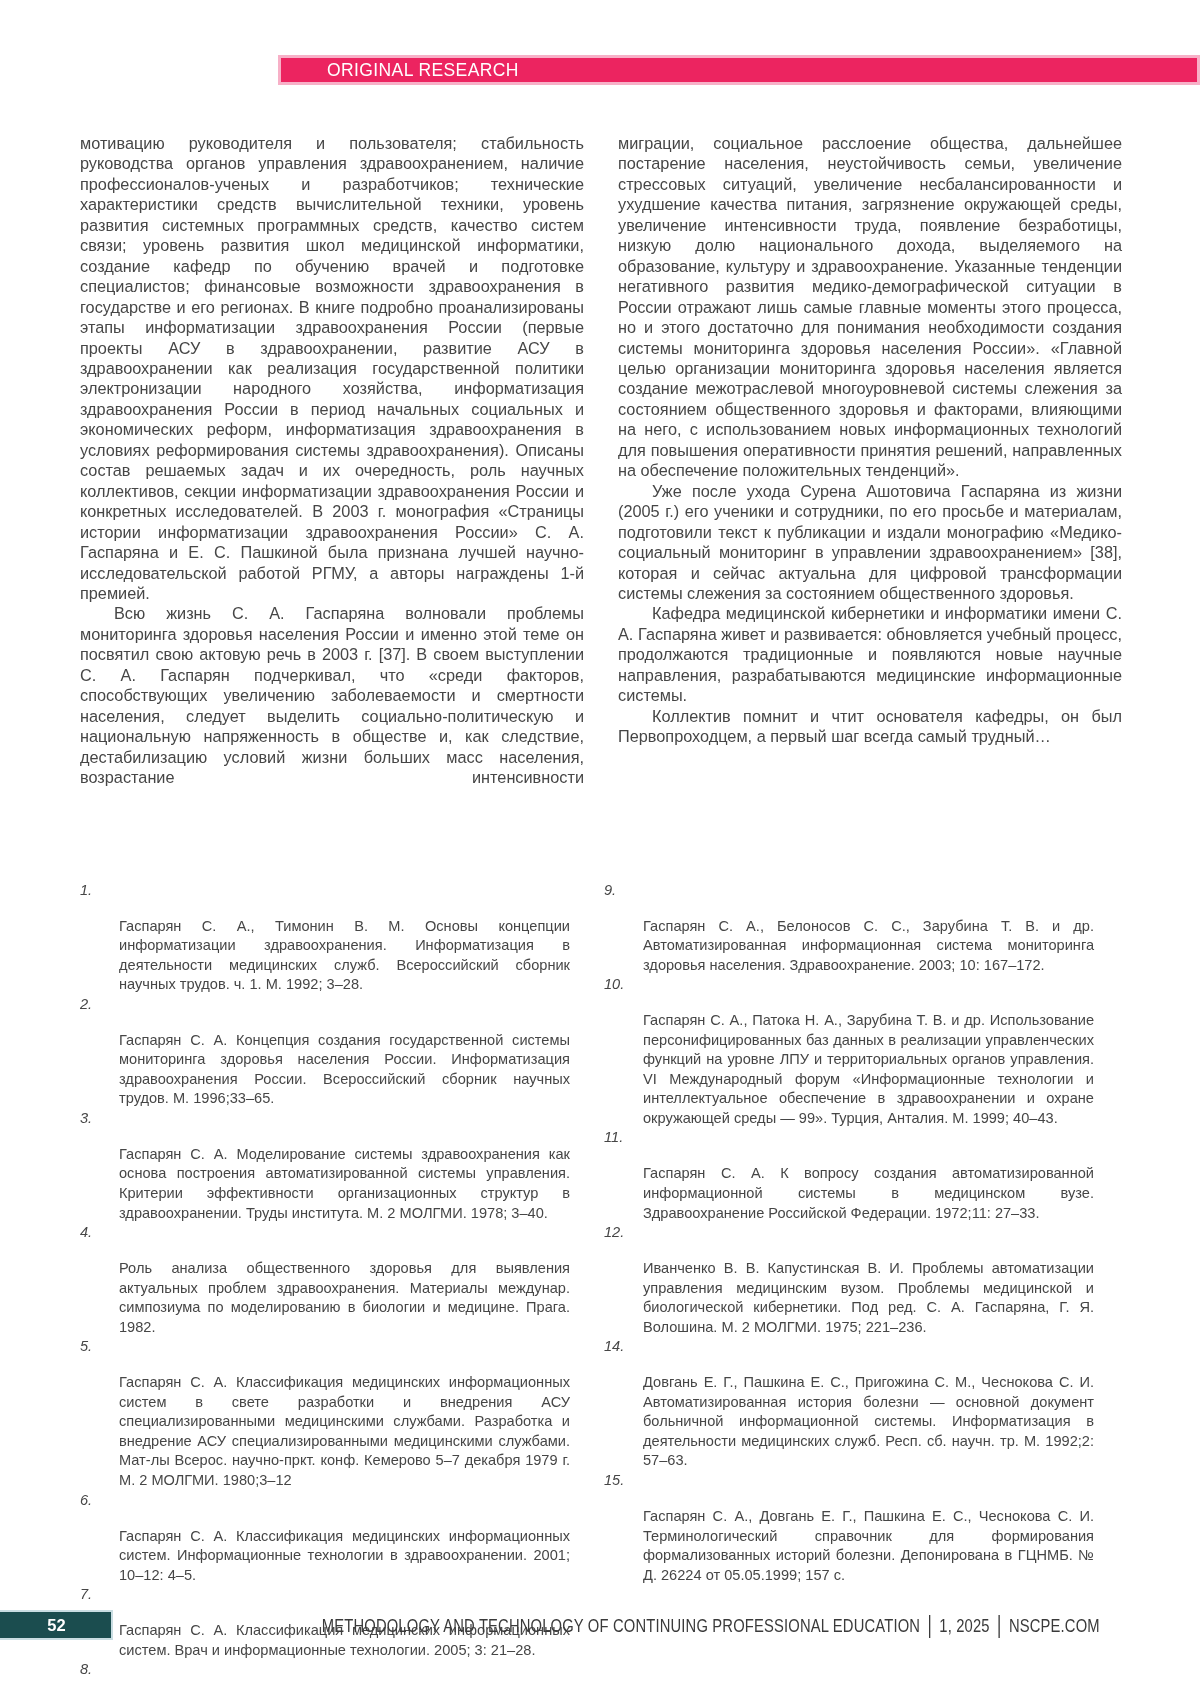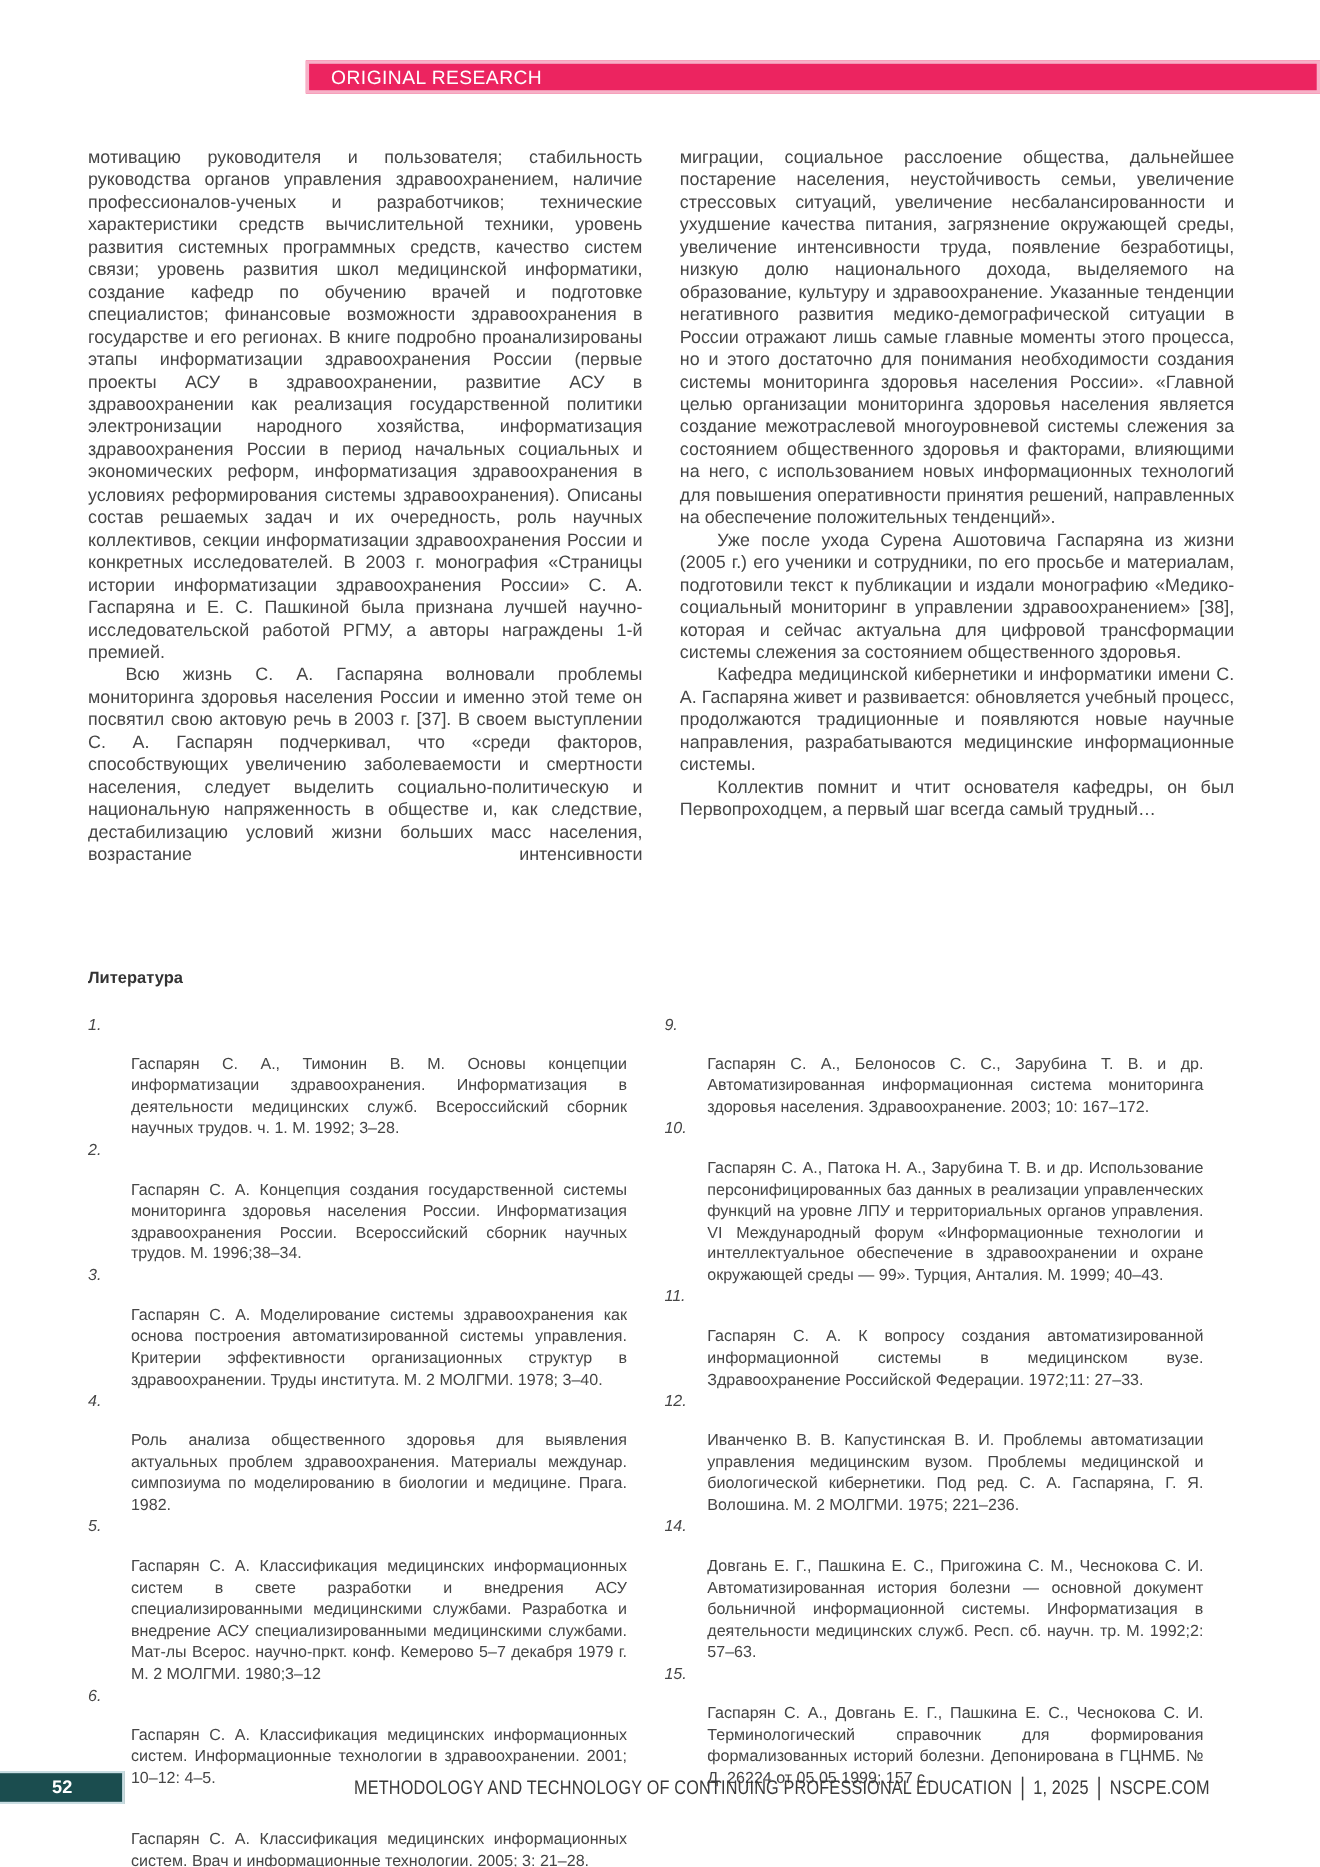--- a/index.html
+++ b/index.html
@@ -22,21 +22,21 @@
     height: 30px;
     background: #ec2460;
     border: 3px solid #f7b0c7;
     display: flex;
     align-items: center;
   }
   .banner-label {
     color: #ffffff;
     font-size: 17.5px;
     letter-spacing: 0.4px;
-    padding-left: 20px;
+    padding-left: 46px;
     white-space: nowrap;
   }
 
   
   .content {
     display: flex;
     gap: 34px;
     margin: 48px 78px 0 80px;
   }
   .col { flex: 1; min-width: 0; }
@@ -140,31 +140,30 @@
     </div>
     <div class="col">
       <p>миграции, социальное расслоение общества, дальнейшее постарение населения, неустойчивость семьи, увеличение стрессовых ситуаций, увеличение несбалансированности и ухудшение качества питания, загрязнение окружающей среды, увеличение интенсивности труда, появление безработицы, низкую долю национального дохода, выделяемого на образование, культуру и здравоохранение. Указанные тенденции негативного развития медико-демографической ситуации в России отражают лишь самые главные моменты этого процесса, но и этого достаточно для понимания необходимости создания системы мониторинга здоровья населения России». «Главной целью организации мониторинга здоровья населения является создание межотраслевой многоуровневой системы слежения за состоянием общественного здоровья и факторами, влияющими на него, с использованием новых информационных технологий для повышения оперативности принятия решений, направленных на обеспечение положительных тенденций».</p>
       <p class="indent">Уже после ухода Сурена Ашотовича Гаспаряна из жизни (2005 г.) его ученики и сотрудники, по его просьбе и материалам, подготовили текст к публикации и издали монографию «Медико-социальный мониторинг в управлении здравоохранением» [38], которая и сейчас актуальна для цифровой трансформации системы слежения за состоянием общественного здоровья.</p>
       <p class="indent">Кафедра медицинской кибернетики и информатики имени С. А. Гаспаряна живет и развивается: обновляется учебный процесс, продолжаются традиционные и появляются новые научные направления, разрабатываются медицинские информационные системы.</p>
       <p class="indent">Коллектив помнит и чтит основателя кафедры, он был Первопроходцем, а первый шаг всегда самый трудный…</p>
     </div>
   </div>
 
   <div class="lit-section">
-    <h2 class="lit-heading">Литература</h2>
     <div class="ref-cols">
 
       <div class="ref-col">
         <div class="ref">
           <span class="num">1.</span>
           <span class="txt">Гаспарян С. А., Тимонин В. М. Основы концепции информатизации здравоохранения. Информатизация в деятельности медицинских служб. Всероссийский сборник научных трудов. ч. 1. М. 1992; 3–28.</span>
         </div>
         <div class="ref">
           <span class="num">2.</span>
-          <span class="txt">Гаспарян С. А. Концепция создания государственной системы мониторинга здоровья населения России. Информатизация здравоохранения России. Всероссийский сборник научных трудов. М. 1996;38–34.</span>
+          <span class="txt">Гаспарян С. А. Концепция создания государственной системы мониторинга здоровья населения России. Информатизация здравоохранения России. Всероссийский сборник научных трудов. М. 1996;33–65.</span>
         </div>
         <div class="ref">
           <span class="num">3.</span>
           <span class="txt">Гаспарян С. А. Моделирование системы здравоохранения как основа построения автоматизированной системы управления. Критерии эффективности организационных структур в здравоохранении. Труды института. М. 2 МОЛГМИ. 1978; 3–40.</span>
         </div>
         <div class="ref">
           <span class="num">4.</span>
           <span class="txt">Роль анализа общественного здоровья для выявления актуальных проблем здравоохранения. Материалы междунар. симпозиума по моделированию в биологии и медицине. Прага. 1982.</span>
         </div>
         <div class="ref">

